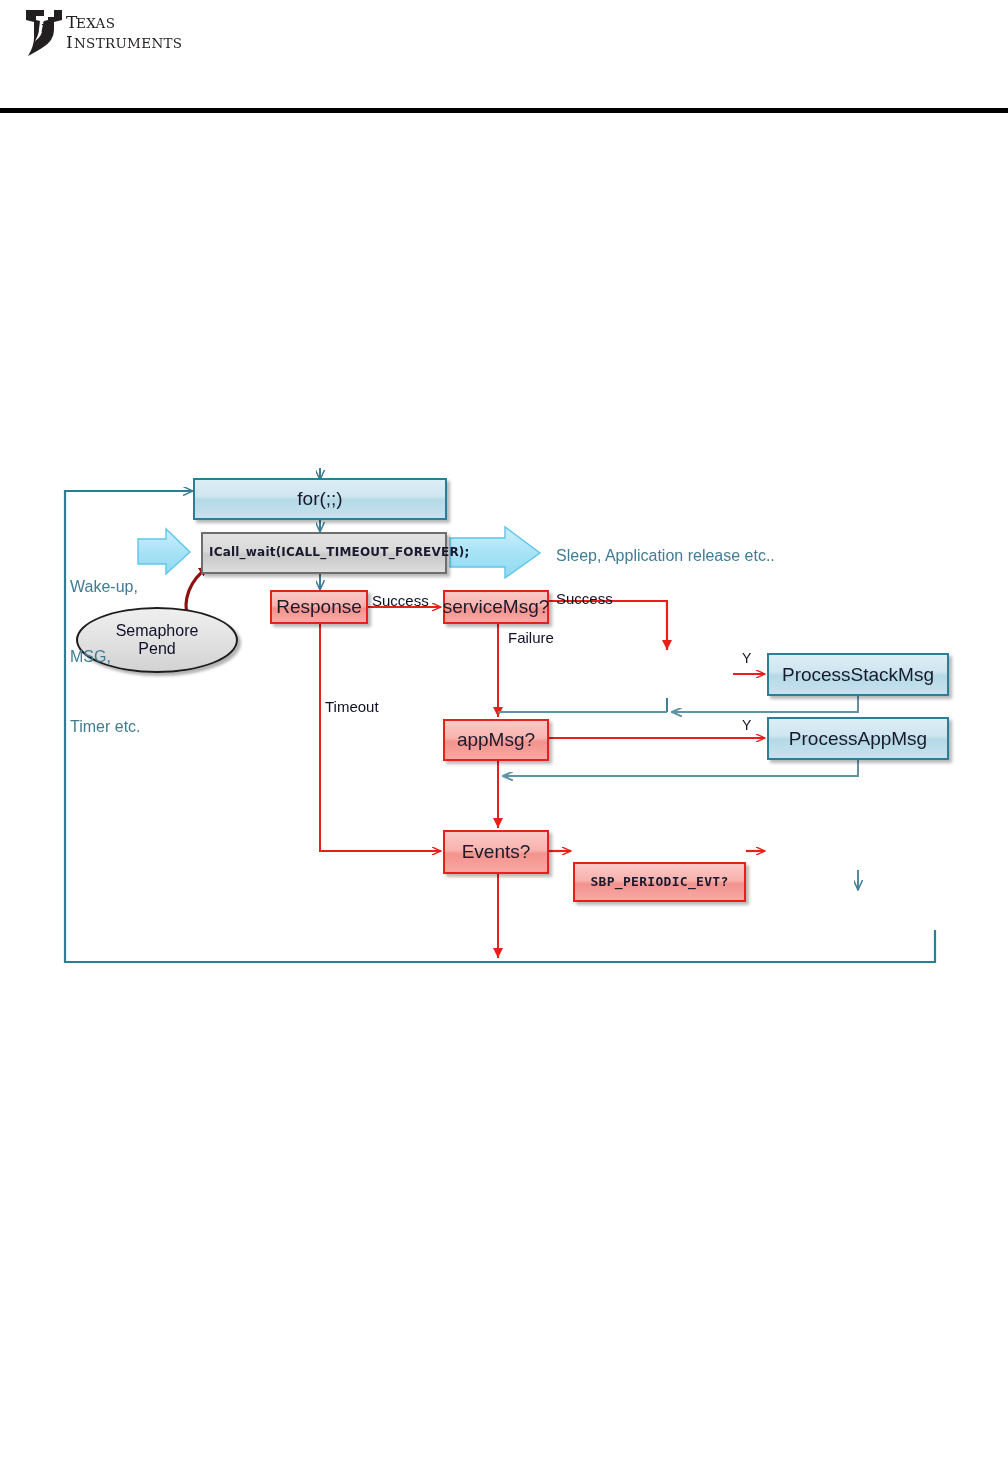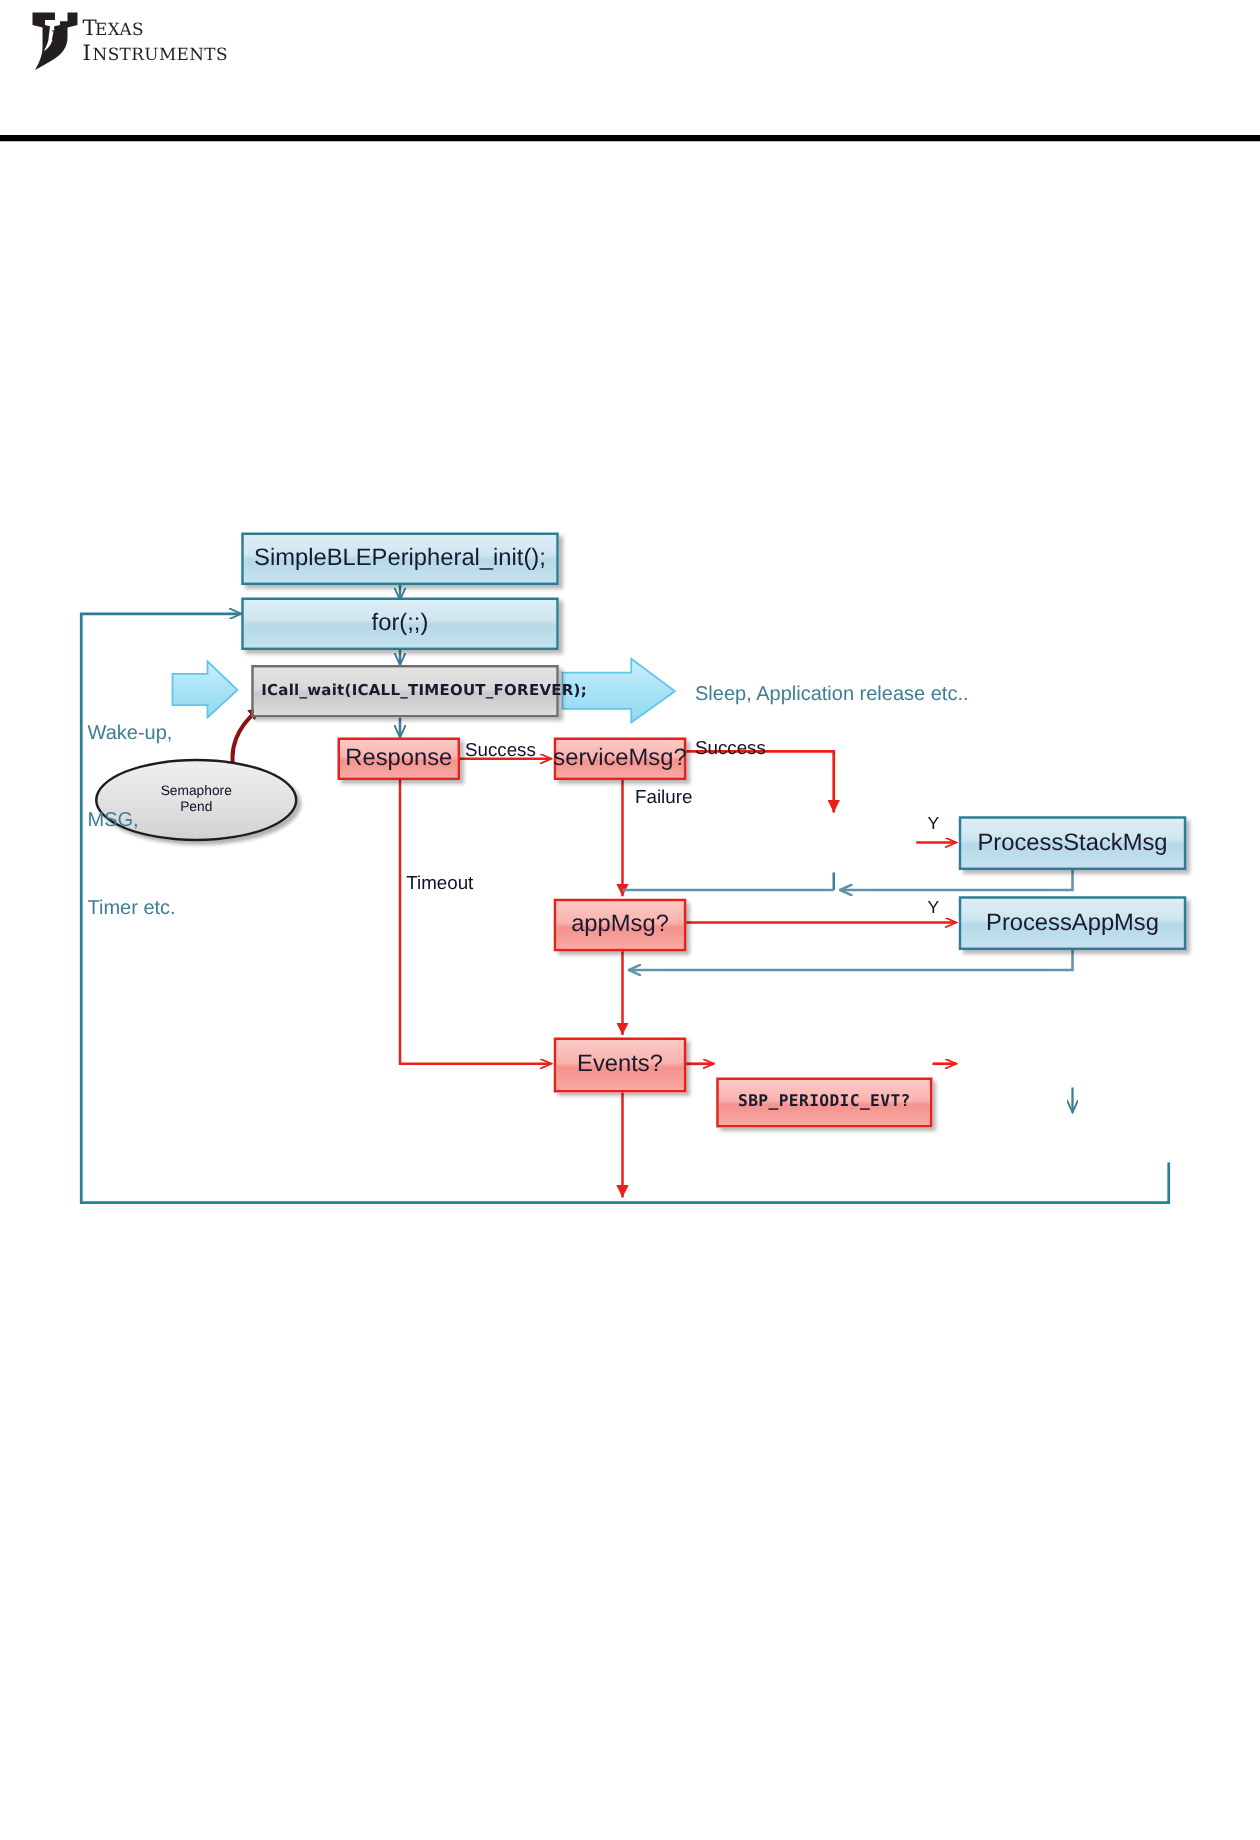--- a/index.html
+++ b/index.html
@@ -45,21 +45,21 @@
     border:2px solid #e8201a;
     font-size:13px;font-weight:bold;letter-spacing:.3px;
     font-family:"DejaVu Sans Mono", monospace;
   }
   .ellipse{
     position:absolute;box-sizing:border-box;
     border-radius:50%;
     background:linear-gradient(to bottom,#efefef 0%,#e2e2e2 50%,#d2d2d2 100%);
     border:2px solid #1c1c1c;
     display:flex;align-items:center;justify-content:center;text-align:center;
-    font-size:11px;color:#101028;line-height:1.15;
+    font-size:16px;color:#101028;line-height:1.15;
     box-shadow:3px 3px 3px rgba(0,0,0,0.3);
   }
 
   
   .elabel{
     position:absolute;font-size:15px;color:#101028;white-space:nowrap;
   }
   .elabel.small{font-size:14px;}
   
   .annot{
@@ -147,23 +147,20 @@
 
     <path d="M498,874 L498,958" stroke="#e8201a" stroke-width="2" fill="none" marker-end="url(#ar-red-f)"></path>
 
     <path d="M138,539 L166,539 L166,529 L190,552 L166,574 L166,564 L138,564 Z" fill="url(#cyanGrad)" stroke="#5fc6e8" stroke-width="1.4"></path>
 
     <path d="M450,538 L505,538 L505,527 L540,553 L505,578 L505,567 L450,567 Z" fill="url(#cyanGrad)" stroke="#5fc6e8" stroke-width="1.4"></path>
 
     <path d="M188,618 C182,600 190,580 208,567" stroke="#8e1010" stroke-width="3.2" fill="none" marker-end="url(#ar-dkred)"></path>
   </svg>
 
-  <div class="node blue" style="left:193px;top:426px;width:254px;height:42px;">
-    <span>SimpleBLEPeripheral_init();</span>
-  </div>
 
   <div class="node blue" style="left:193px;top:478px;width:254px;height:42px;">
     <span>for(;;)</span>
   </div>
 
   <div class="node gray" style="left:201px;top:532px;width:246px;height:42px;justify-content:flex-start;padding-left:6px;">
     <span>ICall_wait(ICALL_TIMEOUT_FOREVER);</span>
   </div>
 
   <div class="node red" style="left:270px;top:590px;width:98px;height:34px;">

